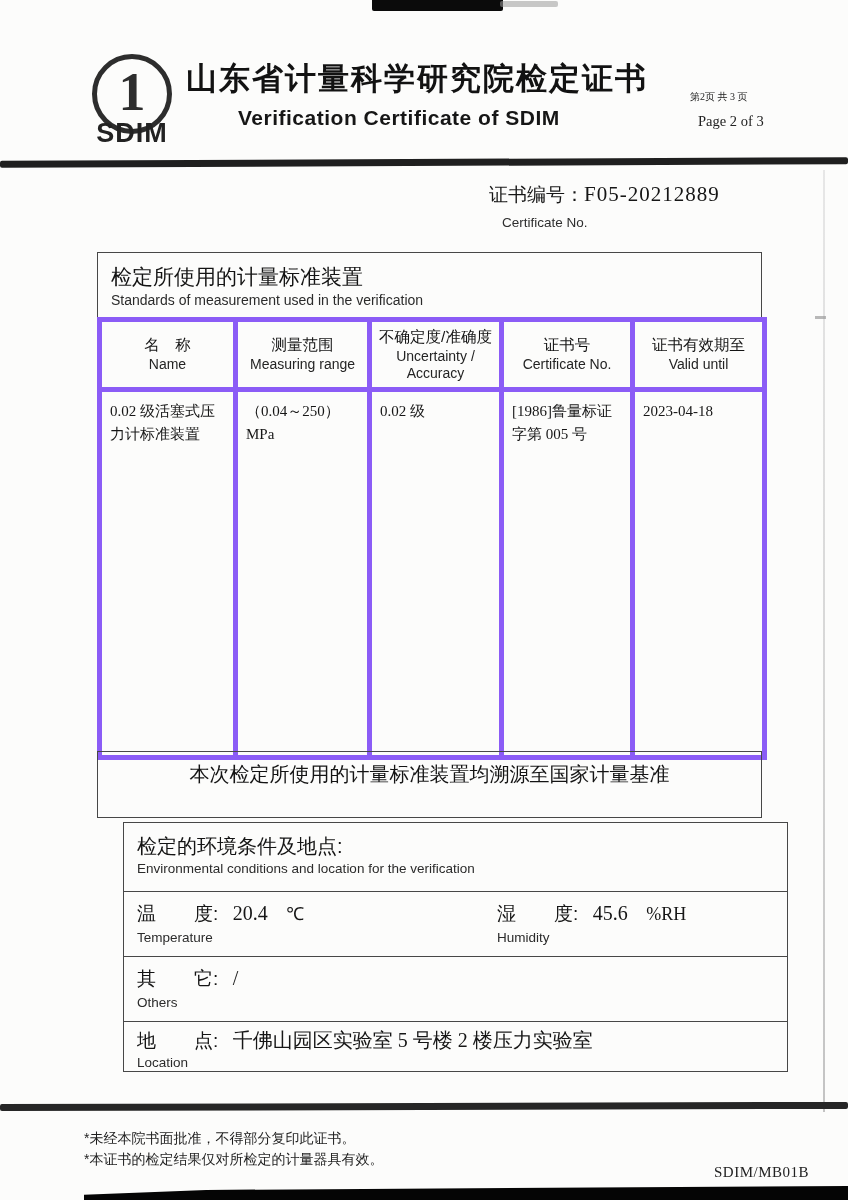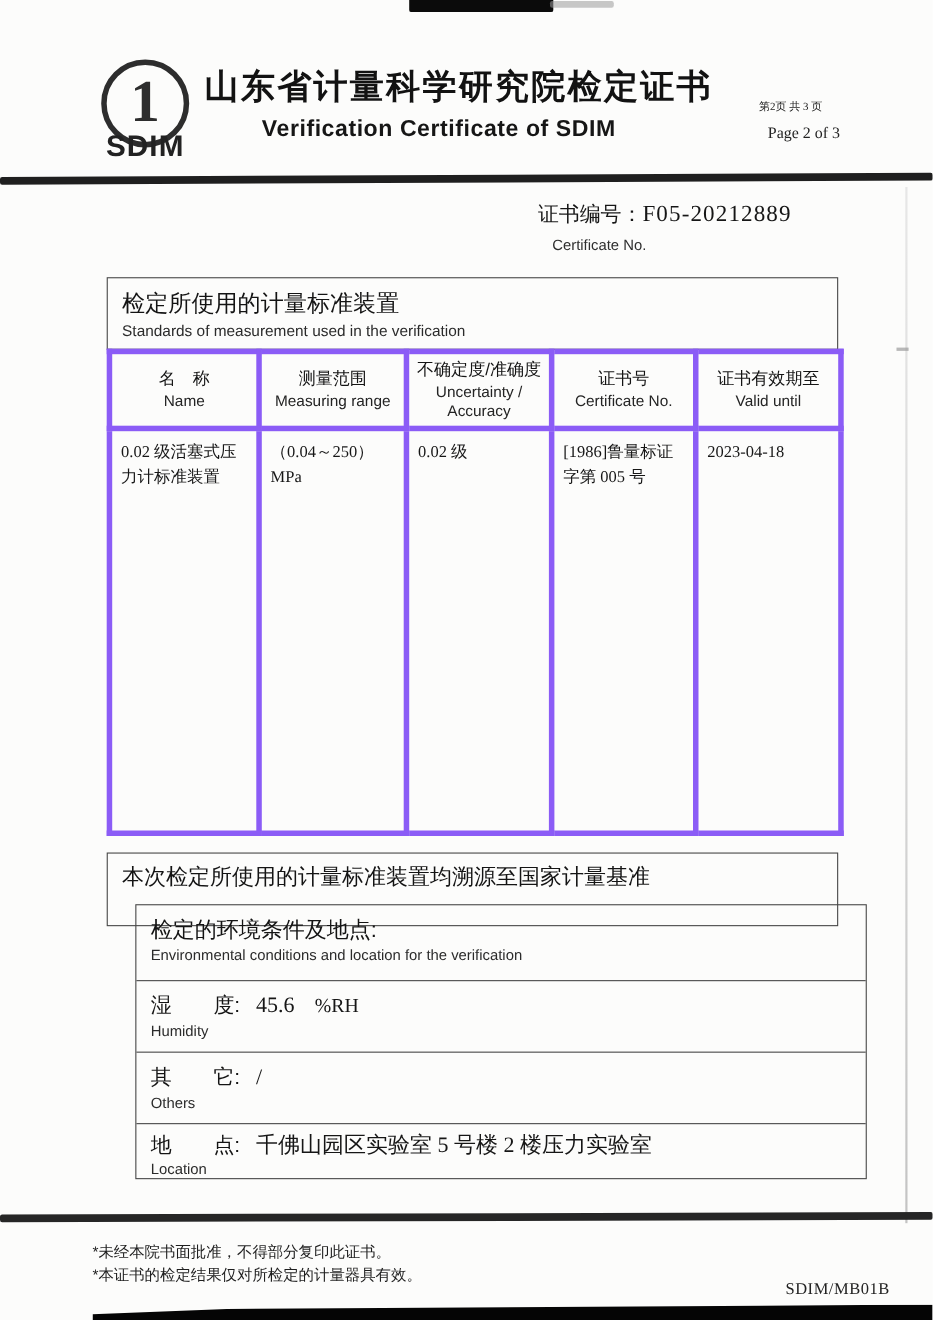--- a/index.html
+++ b/index.html
@@ -93,22 +93,23 @@
     vertical-align:middle;
   }
   .th-cn { font-size:15.5px; color:#141414; line-height:1.35; }
   .th-en { font-size:14px; color:#242424; line-height:1.2; }
   table.std td {
     height:368px; vertical-align:top; padding:8px 8px;
     font-family:"Liberation Serif", serif; font-size:15px; color:#161616;
     line-height:1.55;
   }
   .trace-box {
-    position:absolute; left:97px; top:775px; width:665px; height:67px;
+    position:absolute; left:97px; top:751px; width:665px; height:67px;
     padding:8px 13px 0;
+    text-align:center;
   }
   .trace-box .sec-cn { font-size:20px; }
   .trace-box .sec-en { font-size:13.5px; }
   
   .env-box { position:absolute; left:97px; top:822px; width:665px; height:250px;margin-left:26px; }
   .env-sec { padding:9px 13px 0; }
   .env-sec + .env-sec { border-top:1px solid #474747; }
   .env-title { height:68px; }
   .env-title .sec-cn { font-size:20px; }
   .env-title .sec-en { font-size:13.5px; }
@@ -214,20 +215,28 @@
   <div class="box trace-box">
     <div class="sec-cn">本次检定所使用的计量标准装置均溯源至国家计量基准</div>
   </div>
 
   <div class="box env-box">
     <div class="env-sec env-title">
       <div class="sec-cn">检定的环境条件及地点:</div>
       <div class="sec-en">Environmental conditions and location for the verification</div>
     </div>
     <div class="env-sec env-row">
+      <div class="env-item temp">
+        <div class="env-line">
+          <span class="env-label">温　　度:</span>
+          <span class="env-value">20.4</span>
+          <span class="env-unit">℃</span>
+        </div>
+        <div class="env-en">Temperature</div>
+      </div>
       <div class="env-item">
         <div class="env-line">
           <span class="env-label">湿　　度:</span>
           <span class="env-value">45.6</span>
           <span class="env-unit">%RH</span>
         </div>
         <div class="env-en">Humidity</div>
       </div>
     </div>
     <div class="env-sec env-row">

